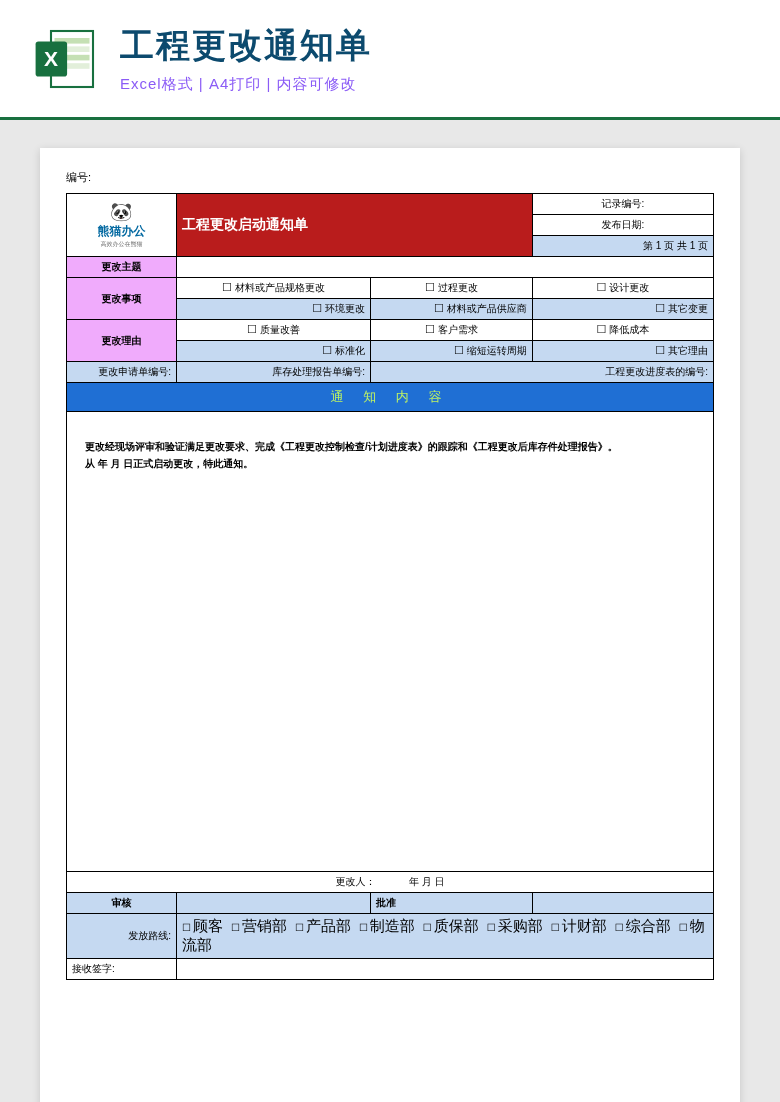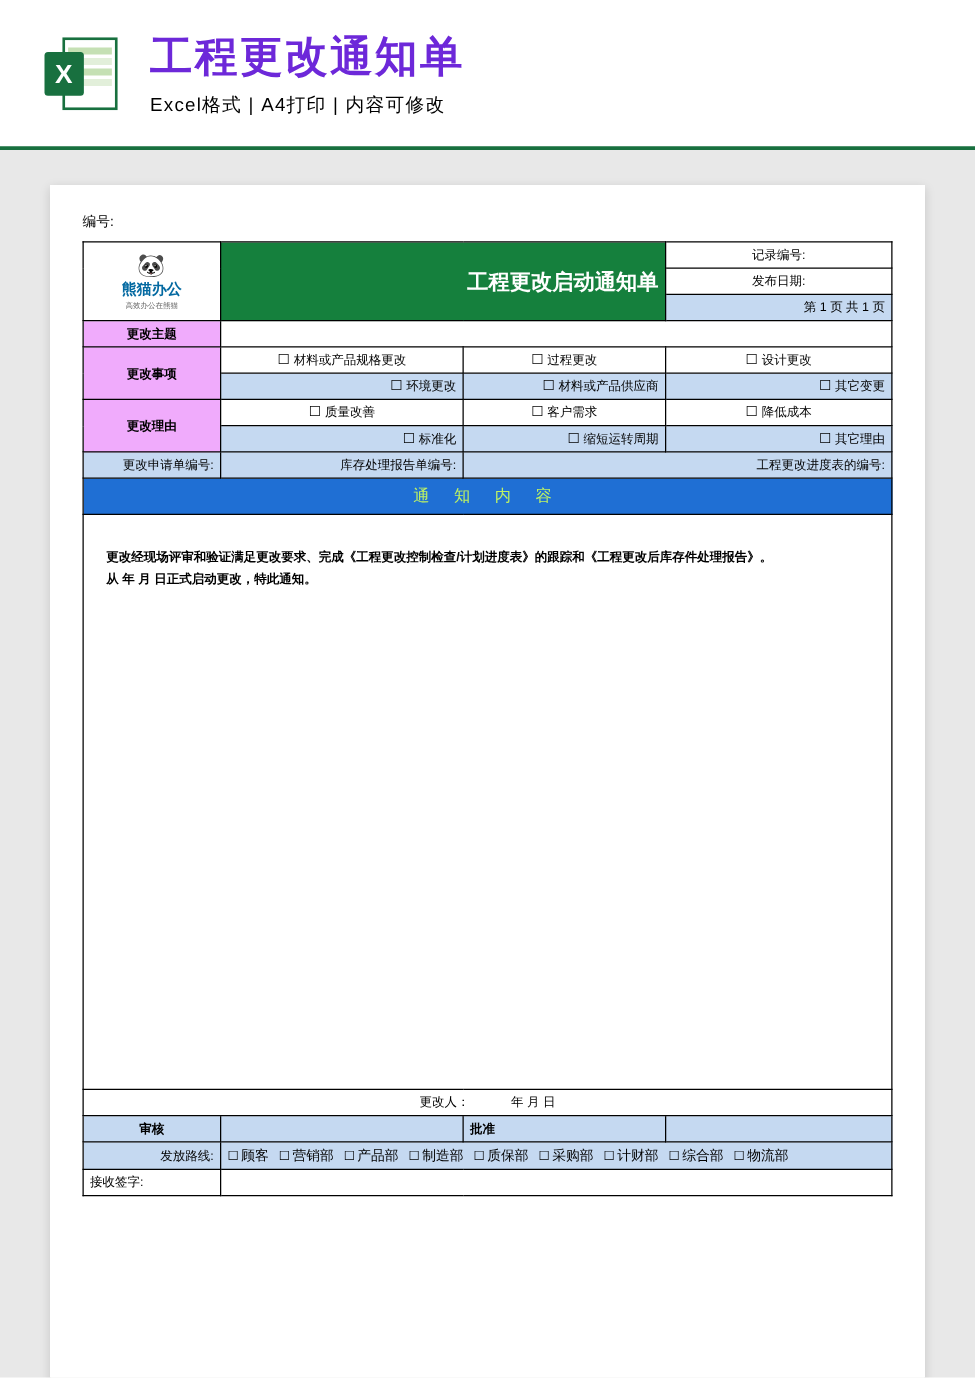--- a/index.html
+++ b/index.html
@@ -1,42 +1,42 @@
 <!DOCTYPE html>
 <html><head>
 <meta charset="utf-8">
 <style>
 * { margin:0; padding:0; box-sizing:border-box; }
 body { width:780px; height:1102px; background:#e8e8e8; font-family:"Microsoft YaHei",SimSun,sans-serif; position:relative; }
 .header { height:120px; background:#fff; display:flex; align-items:center; padding:0 30px; border-bottom:3px solid #18703f; }
 .excel-icon { width:70px; height:70px; position:relative; margin-right:20px; }
 .excel-icon svg { width:100%; height:100%; }
 .header-text { flex:1; }
-.header-title { font-size:34px; font-weight:bold; color:#6d28d9; letter-spacing:2px; }
-.header-sub { font-size:15px; color:#000000; margin-top:6px; letter-spacing:1px; }
+.header-title { font-size:34px; font-weight:bold; color:#0c4a6e; letter-spacing:2px; }
+.header-sub { font-size:15px; color:#8b5cf6; margin-top:6px; letter-spacing:1px; }
 .doc-wrap { padding:28px 40px; }
 .doc { background:#fff; width:100%; height:1038px; padding:22px 26px; position:relative; box-shadow:0 2px 8px rgba(0,0,0,0.15); }
 .doc-no { font-size:11px; margin-bottom:8px; }
 table { width:100%; border-collapse:collapse; }
 td { border:1px solid #000; font-size:10px; padding:3px 5px; height:20px; vertical-align:middle; }
-.blue-hdr { background:#15803d; color:#fff; text-align:right; font-weight:bold; font-size:17px; }
+.blue-hdr { background:#b91c1c; color:#fff; text-align:left; font-weight:bold; font-size:14px; }
 .lbl { background:#f0abfc; text-align:center; font-weight:bold; }
 .lbl-left { background:#c5d9f1; text-align:right; }
 .info { background:#fff; text-align:center; }
 .logo-cell { text-align:center; }
 .logo-cell .panda { font-size:18px; }
 .logo-cell .brand { color:#0369a1; font-weight:bold; font-size:12px; }
 .logo-cell .slogan { font-size:6px; color:#666; }
 .chk::before { content:"☐"; margin-right:3px; font-size:11px; }
 .notice-hdr { background:#1f6fd4; color:#bef264; text-align:center; font-weight:normal; font-size:13px; letter-spacing:8px; padding:5px; }
 .content-cell { height:460px; vertical-align:top; padding:26px 18px; text-align:left; font-size:10px; line-height:1.7; }
 .bold { font-weight:bold; }
 .footer-row td { background:#c5d9f1; }
 .plain td { background:#fff; }
-.dept { font-size:11px; }
+.dept { font-size:15px; }
 .dept span::before { content:"☐"; margin-right:2px; font-size:10px; }
 .dept span { margin-right:8px; }
 </style>
 </head>
 <body>
 
 <div class="header">
   <div class="excel-icon">
     <svg viewBox="0 0 100 100">
       <rect x="30" y="10" width="60" height="80" fill="#fff" stroke="#18703f" stroke-width="3"></rect>

